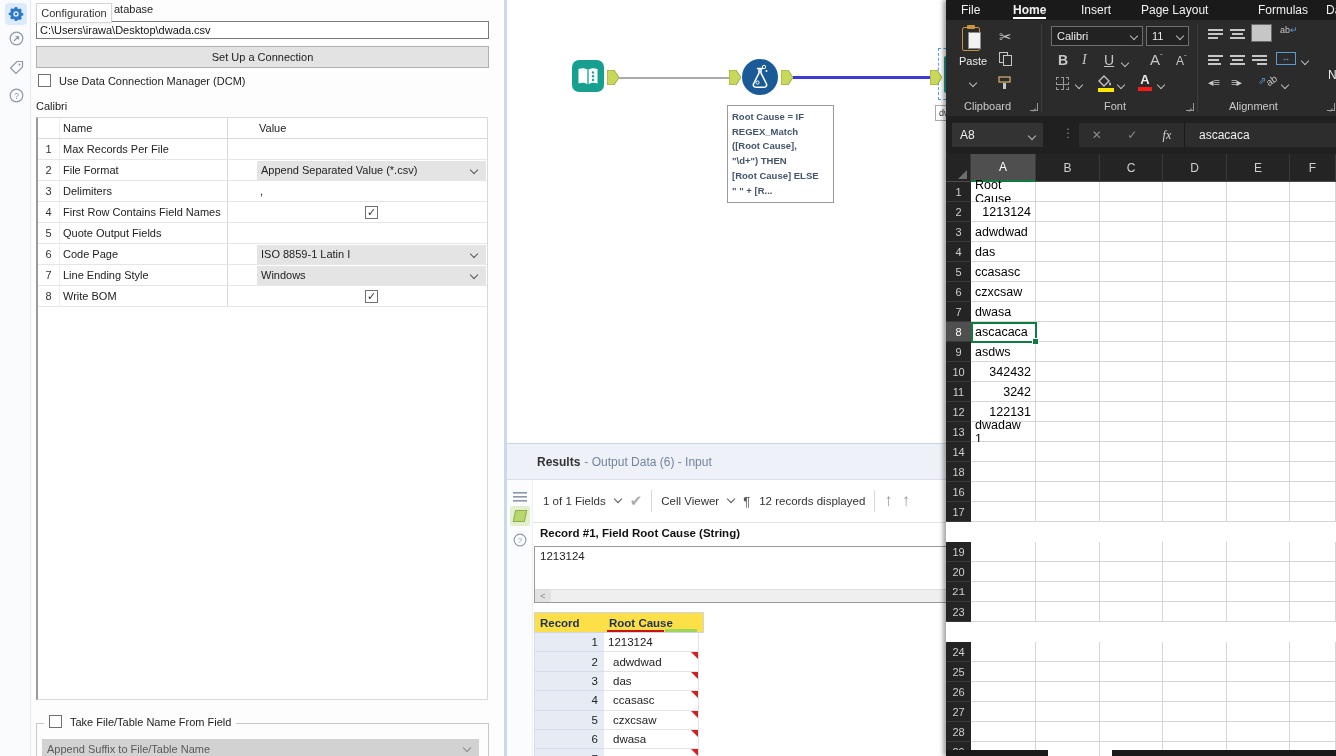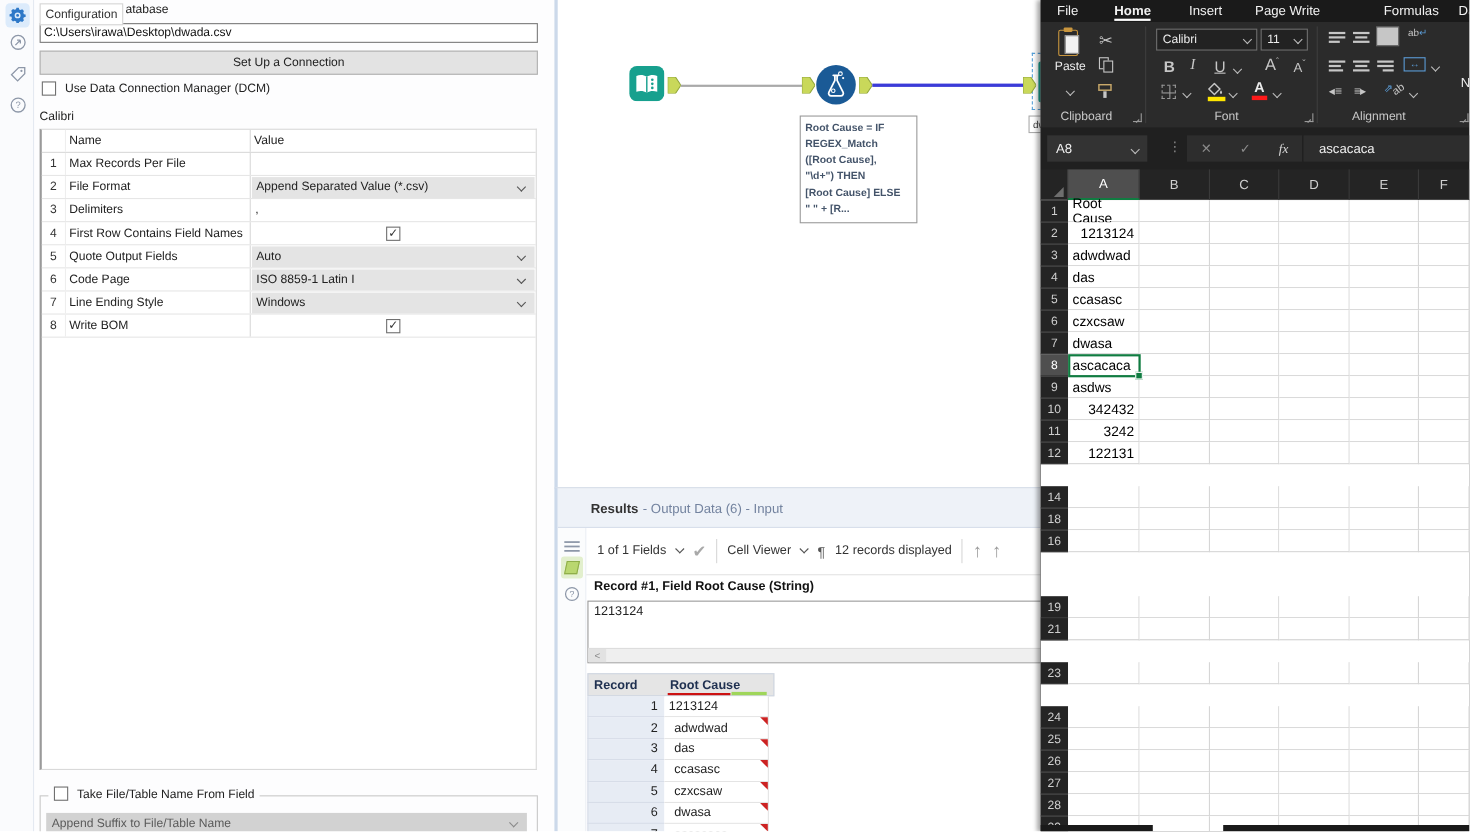--- a/index.html
+++ b/index.html
@@ -18,21 +18,21 @@
   .cfg-path { left:36px; top:21px; width:453px; height:18px; background:#fff; border:1px solid #7a7a7a; font-size:11px; color:#111; line-height:16px; padding-left:3px; }
   .cfg-btn { left:36px; top:46px; width:453px; height:22px; background:#e3e3e3; border:1px solid #b0b0b0; font-size:11px; color:#222; display:flex; align-items:center; justify-content:center; cursor:default; }
   .chkrow { display:flex; align-items:center; gap:8px; font-size:11px; color:#222; }
   .chkbox { width:13px; height:13px; border:1px solid #707070; background:#fff; display:flex; align-items:center; justify-content:center; font-size:11px; color:#333; line-height:11px; }
   .cfg-options-lbl { left:36px; top:100px; font-size:11px; color:#222; }
   .opt-table { left:36px; top:117px; width:452px; height:583px; background:#fff; border:1px solid #d9d9d9; border-left:2px solid #9a9a9a; }
   .opt-hdr { display:flex; height:21px; border-bottom:1px solid #d9d9d9; font-size:11px; color:#222; }
   .opt-row { display:flex; height:21px; border-bottom:1px solid #e6e6e6; font-size:11px; color:#222; align-items:stretch; }
   .c-num { width:22px; display:flex; align-items:center; justify-content:center; color:#333; border-right:1px solid #eee; }
   .c-name { width:168px; display:flex; align-items:center; padding-left:3px; border-right:1px solid #d9d9d9; }
-  .c-val { flex:1; display:flex; align-items:center; position:relative; }
+  .c-val { flex:1; display:flex; align-items:center; position:relative;margin-left:28px; }
   .dd { flex:1; height:19px; margin:1px; background:#e4e4e4; display:flex; align-items:center; padding-left:4px; color:#222; position:relative; }
   .chev { width:6px; height:6px; border-right:1.4px solid #555; border-bottom:1.4px solid #555; transform:rotate(45deg); position:absolute; right:9px; top:6px; }
   .grp-box { left:36px; top:723px; width:453px; height:40px; border:1px solid #c8c8c8; }
   .grp-legend { left:44px; top:715px; background:#fdfdfe; padding:0 5px; z-index:2; }
   .dd-disabled { left:42px; top:739px; width:437px; height:20px; background:#d2d2d2; font-size:11px; color:#5a5a5a; display:flex; align-items:center; padding-left:5px; position:absolute; }
   .dd-disabled .chev { border-color:#8a8a8a; }
 
   
   .canvas { left:504px; top:0; width:442px; height:443px; background:#fff; border-left:3px solid #ccd9ea; overflow:hidden; }
   .conn { position:absolute; height:2px; background:#a9a9a9; }
@@ -48,21 +48,21 @@
   .res-hdr { position:absolute; left:0; top:0; width:442px; height:36px; background:#eef2f8; border-bottom:1px solid #d8dfeb; display:flex; align-items:center; padding-left:30px; font-size:12px; gap:4px; }
   .res-strip { position:absolute; left:0; top:36px; width:26px; height:277px; background:#fbfcfd; border-right:1px solid #eceff4; }
   .res-toolbar { position:absolute; left:26px; top:36px; width:416px; height:43px; border-bottom:1px solid #e3e3e3; display:flex; align-items:center; font-size:11.5px; color:#333; gap:9px; padding-left:10px; }
   .vsep { width:1px; height:22px; background:#d8d8d8; }
   .rec-hdr { position:absolute; left:33px; top:83px; font-size:11.5px; font-weight:bold; color:#111; }
   .viewer { position:absolute; left:27px; top:102px; width:414px; height:57px; border:1px solid #9a9a9a; background:#fff; }
   .viewer-val { font-size:11.5px; color:#222; padding:3px 5px; }
   .viewer-scroll { position:absolute; left:0; bottom:0; width:100%; height:13px; background:#efefef; border-top:1px solid #ddd; display:flex; align-items:center; }
   .vs-btn { width:16px; height:12px; background:#e2e2e2; color:#888; font-size:9px; display:flex; align-items:center; justify-content:center; }
   .res-table { position:absolute; left:27px; top:168px; width:170px; }
-  .rt-hdr { display:flex; height:21px; background:#e5e5e5; border:1px solid #cfd6e2; font-size:11.5px; font-weight:bold; color:#1f3050; }
+  .rt-hdr { display:flex; height:21px; background:#fde047; border:1px solid #cfd6e2; font-size:11.5px; font-weight:bold; color:#1f3050; }
   .rt-row { display:flex; height:19.4px; font-size:11.5px; color:#222; }
   .rt-rec { width:70px; background:#e7ecf4; border-bottom:1px solid #d7dde8; border-left:1px solid #d7dde8; display:flex; align-items:center; justify-content:flex-end; padding-right:6px; }
   .rt-val { width:95px; background:#fff; border-bottom:1px solid #e4e4e4; border-right:1px solid #e4e4e4; display:flex; align-items:center; padding-left:4px; position:relative; }
   .rt-val.flag { padding-left:9px; }
   .rt-val.flag::after { content:""; position:absolute; right:0; top:0; border-top:7px solid #cc2222; border-left:7px solid transparent; }
   .hdr-bars { position:relative; }
   .hdr-bars .redbar { position:absolute; left:2px; bottom:0px; width:57px; height:2.5px; background:#cc1111; }
   .hdr-bars .greenbar { position:absolute; left:60px; bottom:0px; width:32px; height:3.5px; background:#9fd65a; }
 
   
@@ -182,26 +182,20 @@
           <div class="opt-row">
             <span class="c-num">4</span>
             <span class="c-name">First Row Contains Field Names</span>
             <span class="c-val" style="justify-content: center;">
               <span class="chkbox">✓</span>
             </span>
           </div>
           <div class="opt-row">
             <span class="c-num">5</span>
             <span class="c-name">Quote Output Fields</span>
-            <span class="c-val">
-              <span class="dd">
-                <span>Auto</span>
-                <span class="chev"></span>
-              </span>
-            </span>
           </div>
           <div class="opt-row">
             <span class="c-num">6</span>
             <span class="c-name">Code Page</span>
             <span class="c-val">
               <span class="dd">
                 <span>ISO 8859-1 Latin I</span>
                 <span class="chev"></span>
               </span>
             </span>
@@ -369,21 +363,21 @@
           </div>
         </div>
     </div>
   </div>
 
   <div class="abs excel">
     <div class="xl-tabs" id="xl-tabs">
         <span class="xl-tab" style="left: 15px;">File</span>
         <span class="xl-tab active" style="left: 67px;">Home</span>
         <span class="xl-tab" style="left: 135px;">Insert</span>
-        <span class="xl-tab" style="left: 195px;">Page Write</span>
+        <span class="xl-tab" style="left: 195px;">Page Layout</span>
         <span class="xl-tab" style="left: 312px;">Formulas</span>
         <span class="xl-tab" style="left: 380px;">Da</span>
       </div>
 
     <div class="xl-ribbon">
       <div class="rsep" style="left:95px"></div>
       <div class="rsep" style="left:251px"></div>
 
       <div class="abs" style="left:12px; top:6px; width:30px; height:60px; text-align:center;">
         <div style="position:relative; width:22px; height:26px; margin:0 auto;">
@@ -590,20 +584,29 @@
         </div>
         <div class="xrow" style="top: 220px;">
           <div class="rowhdr">12</div>
           <div class="xcell r" style="left: 25px; width: 65px;">122131</div>
           <div class="xcell" style="left: 90px; width: 64px;"></div>
           <div class="xcell" style="left: 154px; width: 63px;"></div>
           <div class="xcell" style="left: 217px; width: 64px;"></div>
           <div class="xcell" style="left: 281px; width: 63px;"></div>
           <div class="xcell" style="left: 344px; width: 46px;"></div>
         </div>
+        <div class="xrow" style="top: 240px;">
+          <div class="rowhdr">13</div>
+          <div class="xcell" style="left: 25px; width: 65px;">dwadaw 1</div>
+          <div class="xcell" style="left: 90px; width: 64px;"></div>
+          <div class="xcell" style="left: 154px; width: 63px;"></div>
+          <div class="xcell" style="left: 217px; width: 64px;"></div>
+          <div class="xcell" style="left: 281px; width: 63px;"></div>
+          <div class="xcell" style="left: 344px; width: 46px;"></div>
+        </div>
         <div class="xrow" style="top: 260px;">
           <div class="rowhdr">14</div>
           <div class="xcell" style="left: 25px; width: 65px;"></div>
           <div class="xcell" style="left: 90px; width: 64px;"></div>
           <div class="xcell" style="left: 154px; width: 63px;"></div>
           <div class="xcell" style="left: 217px; width: 64px;"></div>
           <div class="xcell" style="left: 281px; width: 63px;"></div>
           <div class="xcell" style="left: 344px; width: 46px;"></div>
         </div>
         <div class="xrow" style="top: 280px;">
@@ -617,39 +620,48 @@
         </div>
         <div class="xrow" style="top: 300px;">
           <div class="rowhdr">16</div>
           <div class="xcell" style="left: 25px; width: 65px;"></div>
           <div class="xcell" style="left: 90px; width: 64px;"></div>
           <div class="xcell" style="left: 154px; width: 63px;"></div>
           <div class="xcell" style="left: 217px; width: 64px;"></div>
           <div class="xcell" style="left: 281px; width: 63px;"></div>
           <div class="xcell" style="left: 344px; width: 46px;"></div>
         </div>
+        <div class="xrow" style="top: 320px;">
+          <div class="rowhdr">17</div>
+          <div class="xcell" style="left: 25px; width: 65px;"></div>
+          <div class="xcell" style="left: 90px; width: 64px;"></div>
+          <div class="xcell" style="left: 154px; width: 63px;"></div>
+          <div class="xcell" style="left: 217px; width: 64px;"></div>
+          <div class="xcell" style="left: 281px; width: 63px;"></div>
+          <div class="xcell" style="left: 344px; width: 46px;"></div>
+        </div>
         <div class="xrow" style="top: 360px;">
           <div class="rowhdr">19</div>
           <div class="xcell" style="left: 25px; width: 65px;"></div>
           <div class="xcell" style="left: 90px; width: 64px;"></div>
           <div class="xcell" style="left: 154px; width: 63px;"></div>
           <div class="xcell" style="left: 217px; width: 64px;"></div>
           <div class="xcell" style="left: 281px; width: 63px;"></div>
           <div class="xcell" style="left: 344px; width: 46px;"></div>
         </div>
         <div class="xrow" style="top: 380px;">
           <div class="rowhdr">20</div>
           <div class="xcell" style="left: 25px; width: 65px;"></div>
           <div class="xcell" style="left: 90px; width: 64px;"></div>
           <div class="xcell" style="left: 154px; width: 63px;"></div>
           <div class="xcell" style="left: 217px; width: 64px;"></div>
           <div class="xcell" style="left: 281px; width: 63px;"></div>
           <div class="xcell" style="left: 344px; width: 46px;"></div>
         </div>
-        <div class="xrow" style="top: 380px;">
+        <div class="xrow" style="top: 400px; font-family: Liberation Mono, monospace;">
           <div class="rowhdr">21</div>
           <div class="xcell" style="left: 25px; width: 65px;"></div>
           <div class="xcell" style="left: 90px; width: 64px;"></div>
           <div class="xcell" style="left: 154px; width: 63px;"></div>
           <div class="xcell" style="left: 217px; width: 64px;"></div>
           <div class="xcell" style="left: 281px; width: 63px;"></div>
           <div class="xcell" style="left: 344px; width: 46px;"></div>
         </div>
         <div class="xrow" style="top: 420px;">
           <div class="rowhdr">23</div>

